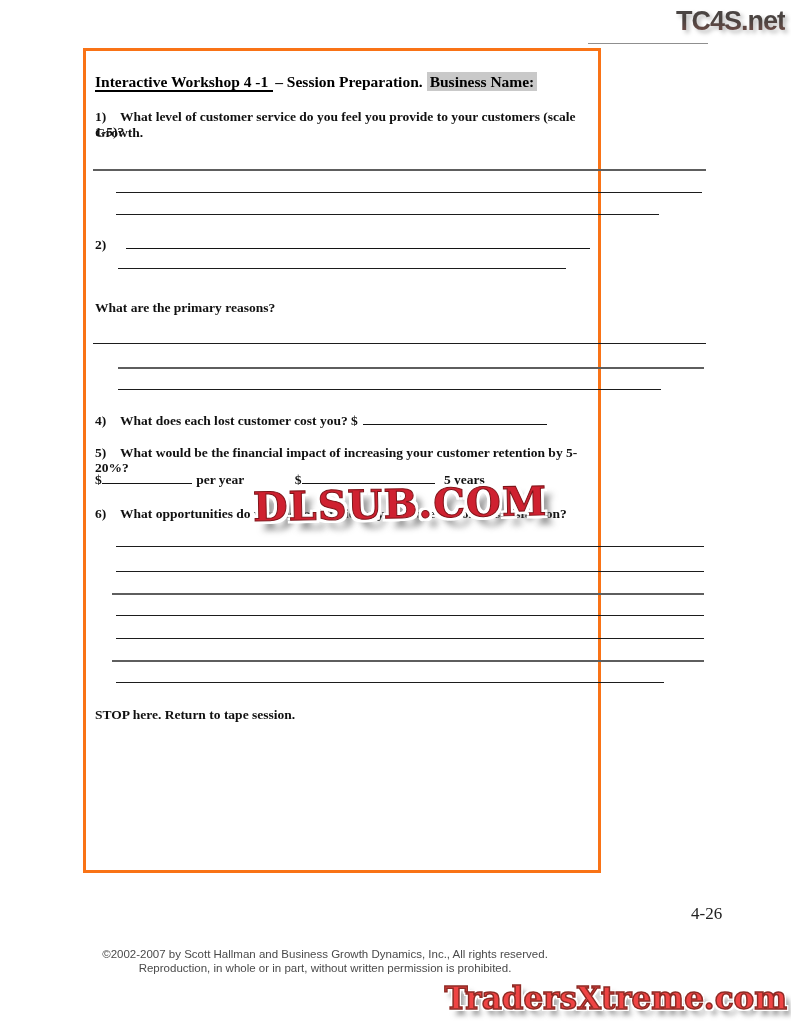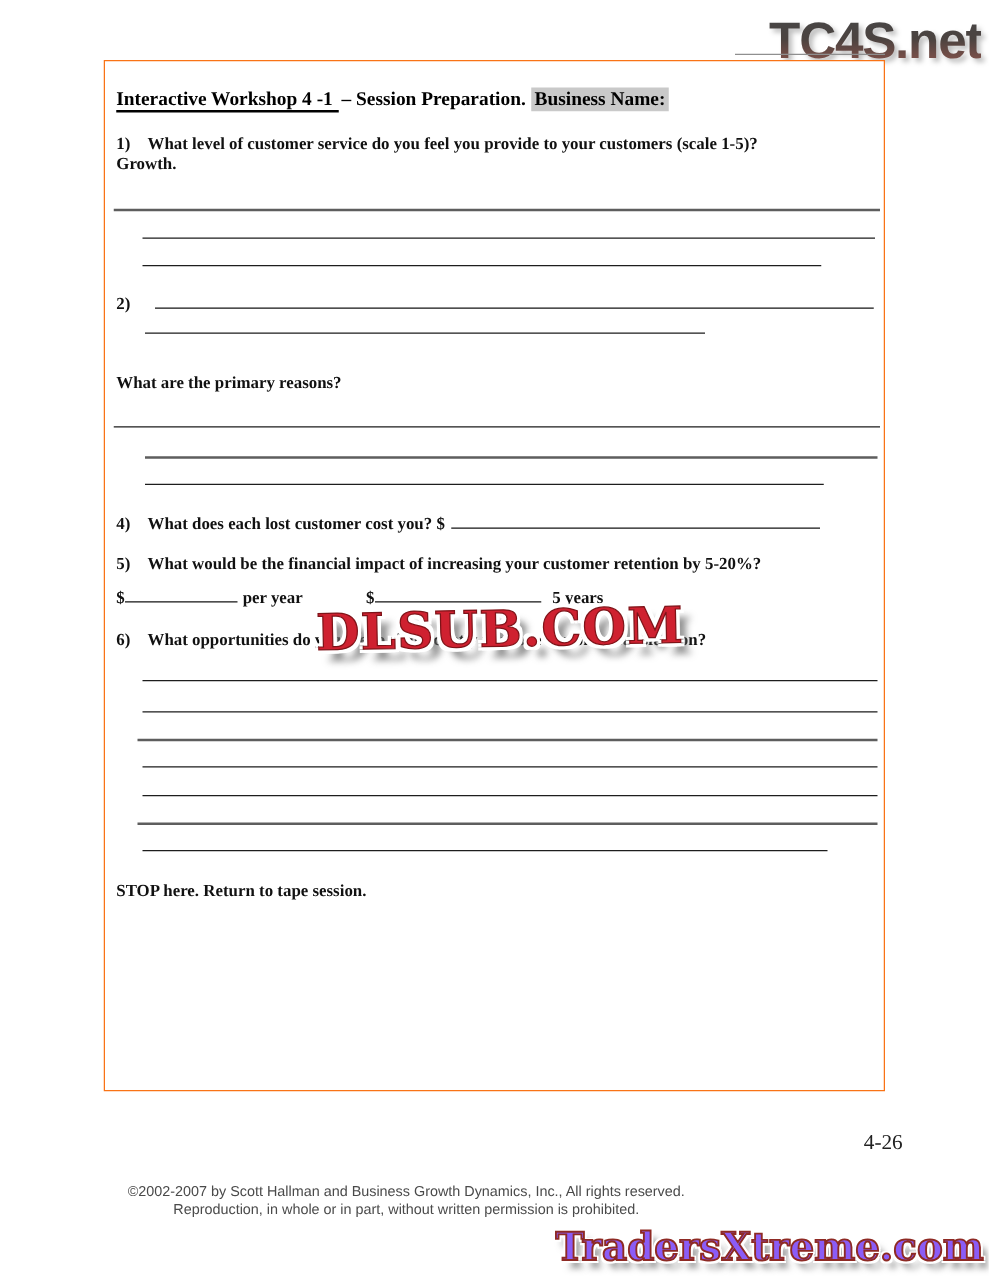--- a/index.html
+++ b/index.html
@@ -4,33 +4,32 @@
 <style>
   * { margin:0; padding:0; box-sizing:border-box; }
   html,body { width:791px; height:1024px; background:#ffffff; overflow:hidden;
               font-family:"Liberation Serif","DejaVu Serif",serif; }
   .page { position:relative; width:791px; height:1024px; background:#fff; }
 
   
   .tc4s {
     position:absolute; top:0px; right:6px;
     font-family:"Liberation Sans","DejaVu Sans",sans-serif;
-    font-weight:bold; font-size:41px; letter-spacing:-1px; line-height:42px;
+    font-weight:bold; font-size:27px; letter-spacing:-1px; line-height:42px;
     background:linear-gradient(180deg,#474747 0%,#4b4340 48%,#8c544c 100%);
     -webkit-background-clip:text; background-clip:text;
     color:#6e4e49; -webkit-text-fill-color:transparent;
     filter:drop-shadow(3px 3px 2px #bdbdbd);
-    margin-top:11px;
   }
   .tc4s-underline { position:absolute; top:43px; left:588px; width:120px; height:0;
     border-top:1px solid #8f8f8f; }
 
   
-  .sheet { position:absolute; left:83px; top:48px; width:625px; height:825px;
-    border:1px solid #f97316; background:#fff; }
+  .sheet { position:absolute; left:83px; top:48px; width:518px; height:825px;
+    border:3px solid #f97316; background:#fff; }
   .q-row { position:absolute; left:9px; right:8px; font-size:13.5px; font-weight:bold;
     color:#111; line-height:15px; }
   .flexrow { display:flex; align-items:flex-start; }
   .q-num { display:inline-block; width:25px; }
   .nowrap { white-space:nowrap; }
   .fill-line { flex:1; min-width:40px; border-bottom:1.5px solid #141414;
     height:12px; }
   .blank { display:inline-block; border-bottom:1.5px solid #141414; height:11px; }
 
   .rule { position:absolute; height:0; }
@@ -62,21 +61,21 @@
   
   .pagenum { position:absolute; left:691px; top:904px; font-size:17px; color:#222; }
   .copy { position:absolute; left:0; width:650px; text-align:center;
     font-family:"Liberation Sans","DejaVu Sans",sans-serif;
     font-size:11.5px; color:#4a4a4a; }
   .copy1 { top:948px; } .copy2 { top:962px; }
   .traders {
     position:absolute; right:4px; top:980px;
     font-family:"DejaVu Serif","Liberation Serif",serif; font-weight:bold;
     font-size:31px; line-height:36px; letter-spacing:0px;
-    color:#8b5cf6; -webkit-text-stroke:1.5px #8e2a24;
+    color:#ef4444; -webkit-text-stroke:1.5px #8e2a24;
     text-shadow:
       -2px -2px 0 #fff, 2px -2px 0 #fff, -2px 2px 0 #fff, 2px 2px 0 #fff,
       -2px 0 0 #fff, 2px 0 0 #fff, 0 -2px 0 #fff, 0 2px 0 #fff,
       5px 6px 5px rgba(120,120,120,.8);
   }
 </style>
 </head>
 <body>
 
 <div class="page">

